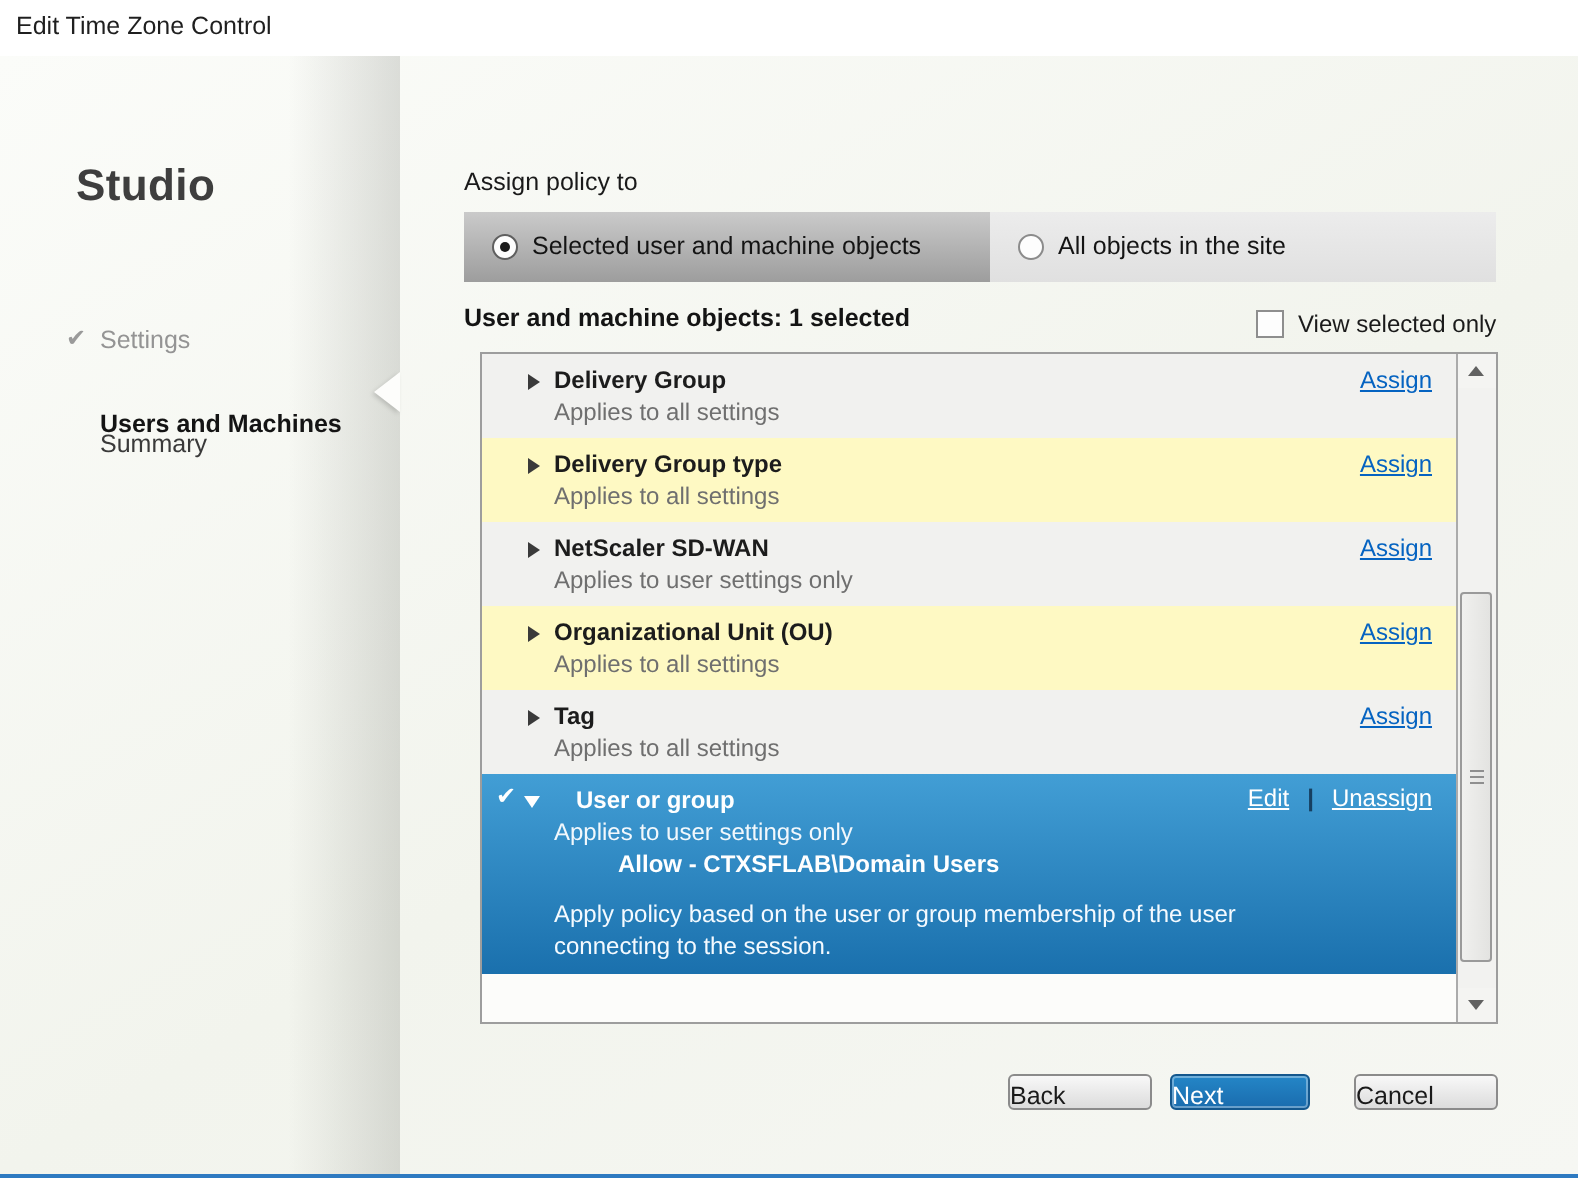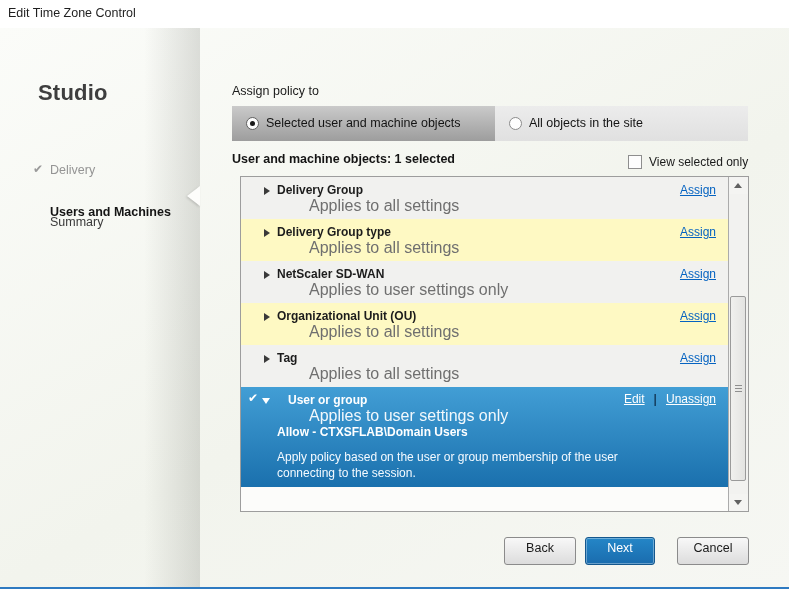--- a/index.html
+++ b/index.html
@@ -49,30 +49,30 @@
   
   .listbox { position:absolute; left:240px; top:148px; width:509px; height:336px;
              background:#fcfcfa; border:1px solid #9d9d9d; }
   .rows { position:absolute; left:0; top:0; width:488px; height:100%; overflow:hidden; }
   .row { position:relative; width:100%; height:42px; padding:5px 13px 0 36px; }
   .row.alt { background:#f1f1ef; }
   .row.white { background:#fef9c3; }
   .tri-right { position:absolute; left:23px; top:10px; width:0; height:0;
                border-top:4px solid transparent; border-bottom:4px solid transparent; border-left:6px solid #3a3a3a; }
   .row-title { font-size:12px; font-weight:bold; color:#1c1c1c; line-height:16px; }
-  .row-sub { font-size:16px; color:#6f6f6f; line-height:16px;margin-left:32px; }
+  .row-sub { font-size:12px; color:#6f6f6f; line-height:16px; }
   .assign-link { position:absolute; right:13px; top:6px; font-size:12px; color:#0563c1; text-decoration:underline; cursor:pointer; }
 
   .row.selected { height:100px; background:linear-gradient(#429ed5,#1a70ad); color:#fff; padding-top:5px; }
   .sel-check { position:absolute; left:7px; top:4px; color:#fff; font-size:12px; }
   .tri-down { position:absolute; left:21px; top:11px; width:0; height:0;
               border-left:4px solid transparent; border-right:4px solid transparent; border-top:6px solid #fff; }
   .row.selected .row-title { color:#fff;margin-left:11px; }
   .row.selected .row-sub { color:#f2f8fc; }
-  .row-assignment { font-size:12px; font-weight:bold; color:#fff; line-height:16px; }
+  .row-assignment { font-size:12px; font-weight:bold; color:#fff; line-height:16px;margin-left:32px; }
   .row-desc { margin-top:9px; max-width:392px; font-size:12px; color:#f4faff; line-height:16px; }
   .sel-links { position:absolute; right:13px; top:5px; font-size:12px; white-space:nowrap; }
   .sel-links a { color:#fff; text-decoration:underline; cursor:pointer; }
   .link-sep { display:inline-block; margin:0 9px; color:#163f60; font-weight:bold; }
 
   
   .scrollbar { position:absolute; right:0; top:0; width:20px; height:100%;
                background:#f2f2f0; border-left:1px solid #ababab; }
   .sb-btn { position:absolute; left:0; width:19px; height:17px; background:#f4f4f2; cursor:pointer; }
   .sb-btn.up { top:0; }
@@ -80,44 +80,44 @@
   .sb-tri-up { position:absolute; left:5px; top:6px; width:0; height:0;
                border-left:4px solid transparent; border-right:4px solid transparent; border-bottom:5px solid #616161; }
   .sb-tri-down { position:absolute; left:5px; top:6px; width:0; height:0;
                  border-left:4px solid transparent; border-right:4px solid transparent; border-top:5px solid #616161; }
   .sb-thumb { position:absolute; left:1px; top:119px; width:16px; height:185px;
               background:linear-gradient(to right,#f0f0ee,#e3e3e1); border:1px solid #9a9a9a; border-radius:2px; cursor:pointer; }
   .sb-grip { position:absolute; left:4px; top:88px; width:7px; height:8px;
              background:repeating-linear-gradient(#8f8f8f 0 1px, rgba(0,0,0,0) 1px 3px); }
 
   
-  .btn { position:absolute; top:509px; height:28px; border:1px solid #8b8b8b; border-radius:3px;
+  .btn { position:absolute; top:509px; height:18px; border:1px solid #8b8b8b; border-radius:3px;
          background:linear-gradient(#f8f8f8,#dcdcdc); font-size:12.5px; color:#1a1a1a;
-         text-align:center; line-height:21px; cursor:pointer; }
+         line-height:21px; cursor:pointer; }
   .btn-back { left:504px; width:72px; }
   .btn-next { left:585px; width:70px; background:linear-gradient(#2486c7,#1a6cae);
               border-color:#14578d; color:#fff; box-shadow:inset 0 0 0 1px rgba(255,255,255,0.35); }
   .btn-cancel { left:677px; width:72px; }
 </style>
 </head>
 <body>
 
 <div class="screen">
 
   <div class="titlebar">
     <span>Edit Time Zone Control</span>
   </div>
 
   <div class="dialog">
 
     <div class="sidebar">
       <div class="brand">Studio</div>
       <div class="nav-item done" style="top:135px;">
         <span class="nav-check">✔</span>
-        <span>Delivery</span>
+        <span>Settings</span>
       </div>
       <div class="nav-item current" style="top:161px;">
         <span>Users and Machines</span>
       </div>
       <div class="nav-item" style="top:187px;">
         <span>Summary</span>
       </div>
       <div class="notch"></div>
     </div>
 

